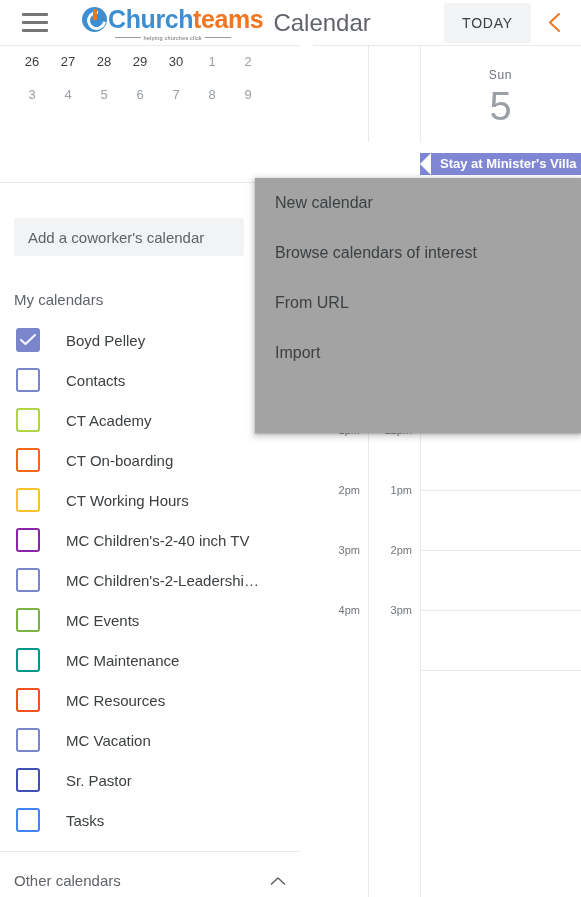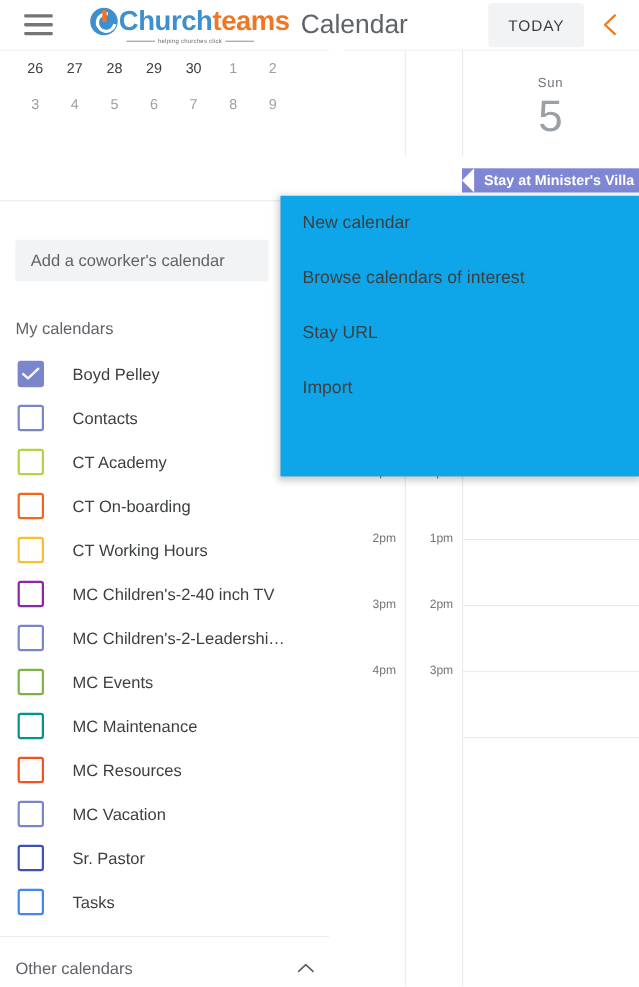--- a/index.html
+++ b/index.html
@@ -131,21 +131,21 @@
   #g-col1{position:absolute;left:0;top:0;width:55px;height:711px;border-right:1px solid #e8eaed;}
   #g-col2{position:absolute;left:55px;top:0;width:52px;height:711px;border-right:1px solid #e8eaed;}
   #g-body{position:absolute;left:107px;top:0;width:161px;height:711px;}
   .hline{position:absolute;left:0;width:161px;height:1px;background:#e8eaed;}
   .tlabel{position:absolute;width:100%;text-align:right;box-sizing:border-box;
      padding-right:8px;font-size:11px;color:#70757a;}
 
   
   #dropdown{
     position:absolute;left:255px;top:178px;width:326px;height:255px;
-    background:#0ea5e9;box-shadow:0 2px 6px 2px rgba(60,64,67,.25),0 1px 2px rgba(60,64,67,.3);
+    background:#a3a3a3;box-shadow:0 2px 6px 2px rgba(60,64,67,.25),0 1px 2px rgba(60,64,67,.3);
     z-index:50;
     text-align:center;
   }
   .dd-item{
     height:50px;display:flex;align-items:center;padding-left:20px;
     font-size:16px;color:#3c4043;cursor:pointer;box-sizing:border-box;
   }
 </style>
 </head>
 <body>
@@ -339,18 +339,18 @@
 </div>
 
 <div id="dropdown">
     <div class="dd-item">
       <span>New calendar</span>
     </div>
     <div class="dd-item">
       <span>Browse calendars of interest</span>
     </div>
     <div class="dd-item">
-      <span>Stay URL</span>
+      <span>From URL</span>
     </div>
     <div class="dd-item">
       <span>Import</span>
     </div>
   </div>
 
 </body></html>

